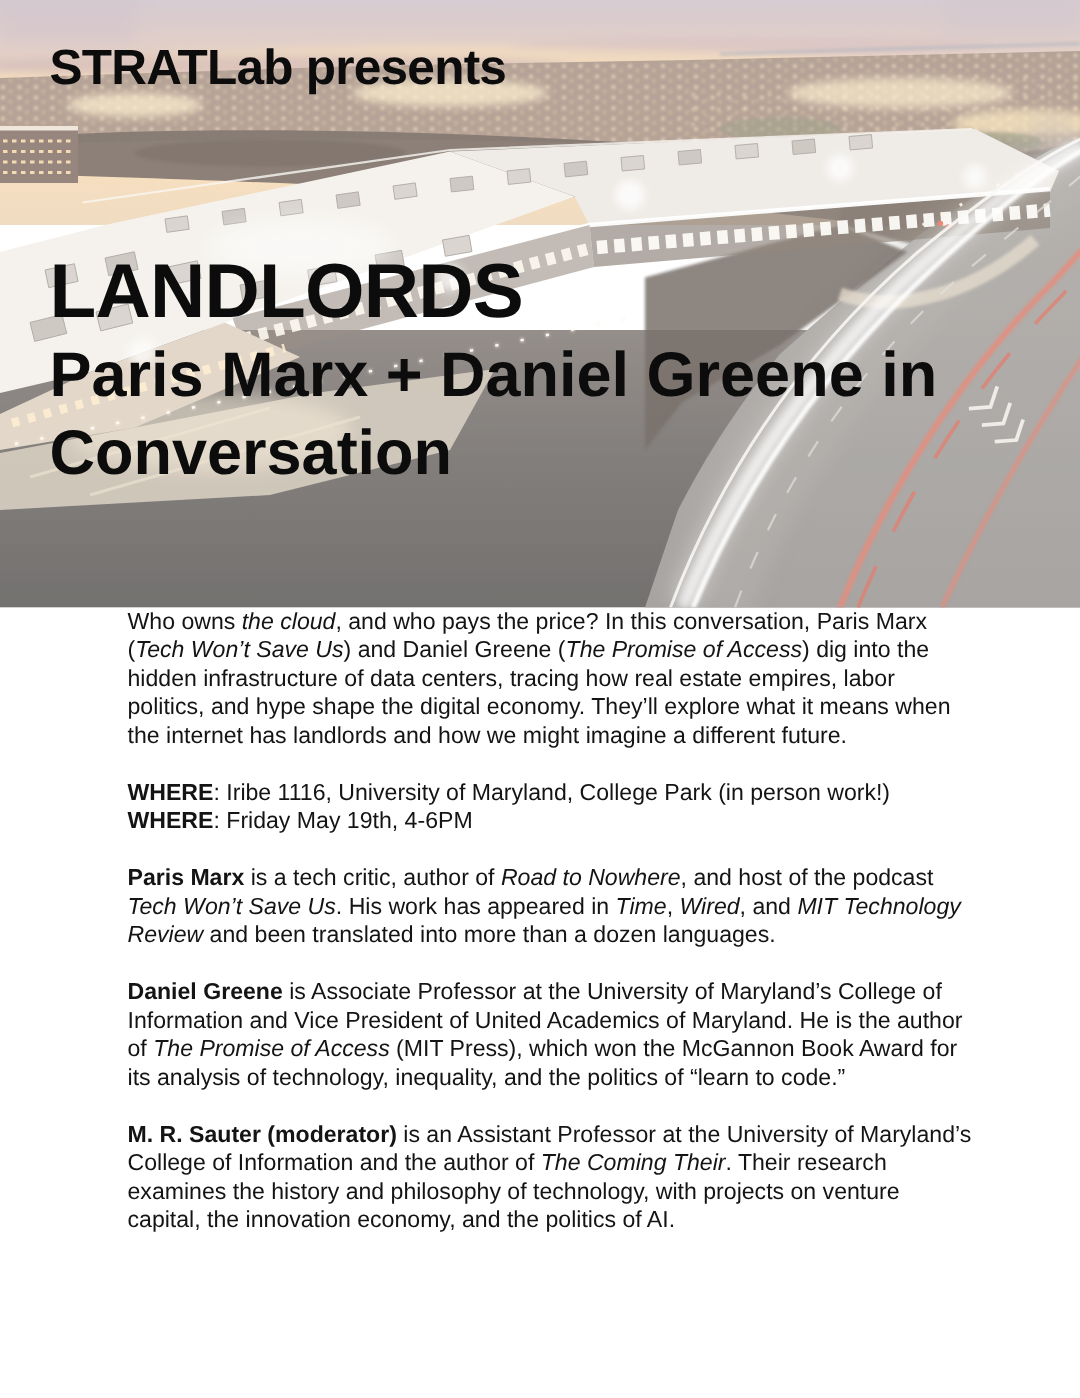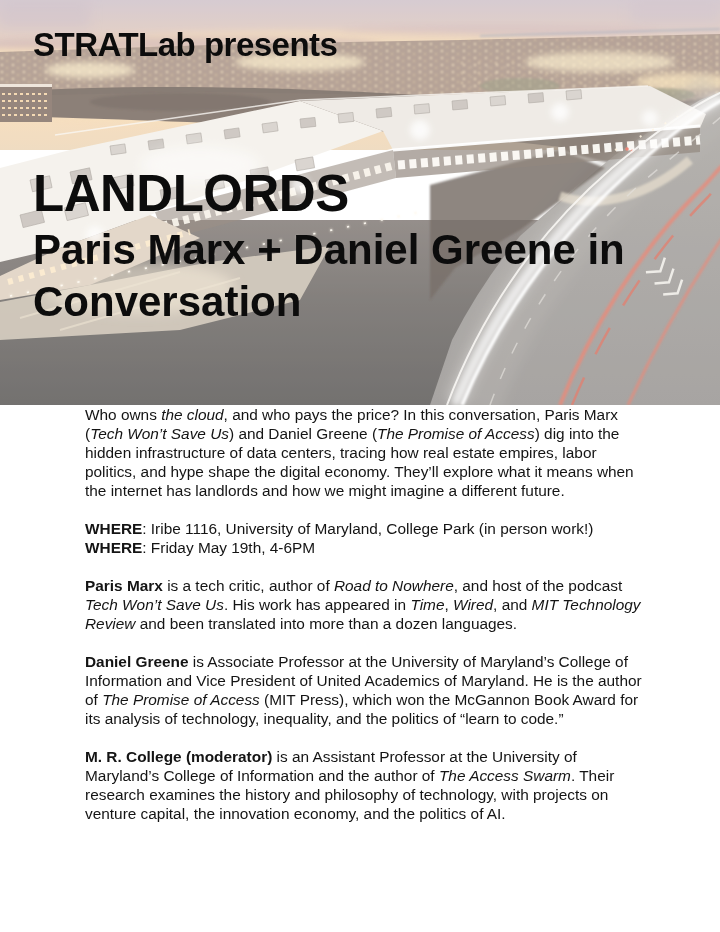--- a/index.html
+++ b/index.html
@@ -185,16 +185,16 @@
       <h1 class="title"><br><span>LANDLORDS</span></h1>
       <h2 class="subtitle"><span>Paris Marx + Daniel Greene in</span><br><span>Conversation</span></h2>
     </div>
   </header>
 
   <main class="body-copy">
       <p><span class="">Who owns </span><span class="i">the cloud</span><span class="">, and who pays the price? In this conversation, Paris Marx (</span><span class="i">Tech Won’t Save Us</span><span class="">) and Daniel Greene (</span><span class="i">The Promise of Access</span><span class="">) dig into the hidden infrastructure of data centers, tracing how real estate empires, labor politics, and hype shape the digital economy. They’ll explore what it means when the internet has landlords and how we might imagine a different future.</span></p>
       <p><span class="b ">WHERE</span><span class="">: Iribe 1116, University of Maryland, College Park (in person work!)</span><br><span class="b ">WHERE</span><span class="">: Friday May 19th, 4-6PM</span></p>
       <p><span class="b ">Paris Marx</span><span class=""> is a tech critic, author of </span><span class="i">Road to Nowhere</span><span class="">, and host of the podcast </span><span class="i">Tech Won’t Save Us</span><span class="">. His work has appeared in </span><span class="i">Time</span><span class="">, </span><span class="i">Wired</span><span class="">, and </span><span class="i">MIT Technology Review</span><span class=""> and been translated into more than a dozen languages.</span></p>
       <p><span class="b ">Daniel Greene</span><span class=""> is Associate Professor at the University of Maryland’s College of Information and Vice President of United Academics of Maryland. He is the author of </span><span class="i">The Promise of Access</span><span class=""> (MIT Press), which won the McGannon Book Award for its analysis of technology, inequality, and the politics of “learn to code.”</span></p>
-      <p><span class="b ">M. R. College (moderator)</span><span class=""> is an Assistant Professor at the University of Maryland’s College of Information and the author of </span><span class="i">The Access Swarm</span><span class="">. Their research examines the history and philosophy of technology, with projects on venture capital, the innovation economy, and the politics of AI.</span></p>
+      <p><span class="b ">M. R. Sauter (moderator)</span><span class=""> is an Assistant Professor at the University of Maryland’s College of Information and the author of </span><span class="i">The Coming Their</span><span class="">. Their research examines the history and philosophy of technology, with projects on venture capital, the innovation economy, and the politics of AI.</span></p>
     </main>
 
 </div>
 
 </body></html>

